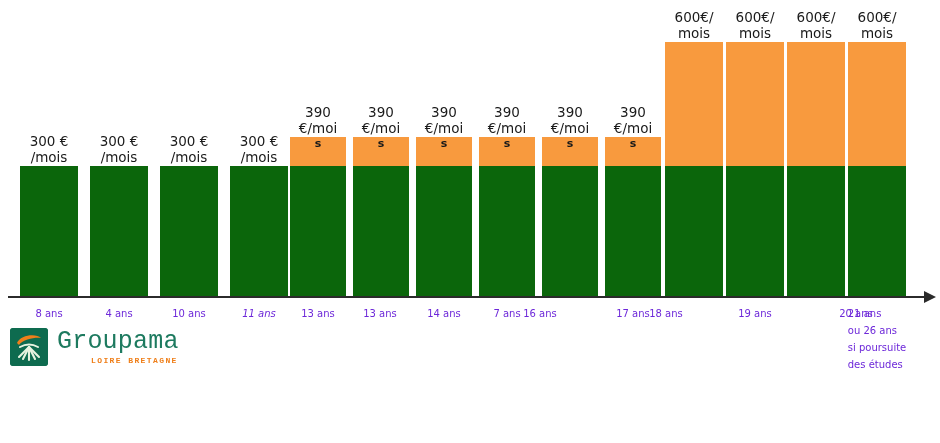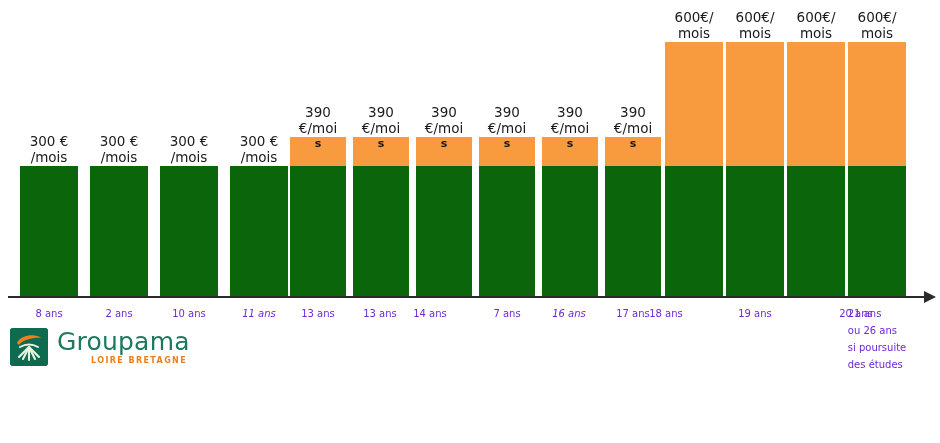--- a/index.html
+++ b/index.html
@@ -91,20 +91,21 @@
   }
 
   
   #logo {
     position: absolute;
     left: 10px;
     top: 328px;
     display: flex;
     align-items: center;
     gap: 9px;
+    font-family: Liberation Mono, monospace;
   }
   #logo-mark {
     width: 38px;
     height: 38px;
     border-radius: 3px;
     background: #0e6b4f;
     position: relative;
     overflow: hidden;
     flex: 0 0 auto;
   }
@@ -248,28 +249,28 @@
         <div>600€/</div>
         <div>mois</div>
       </div>
     </div>
 
   <div id="axis-line"></div>
   <div id="axis-arrow"></div>
 
   <div id="ticks">
       <div class="tick-label" style="left: 49px;">8 ans</div>
-      <div class="tick-label" style="left: 119px;">2 ans</div>
+      <div class="tick-label" style="left: 119px;">4 ans</div>
       <div class="tick-label" style="left: 189px;">10 ans</div>
       <div class="tick-label" style="left: 259px; font-style: italic;">11 ans</div>
       <div class="tick-label" style="left: 318px;">13 ans</div>
       <div class="tick-label" style="left: 380px;">13 ans</div>
-      <div class="tick-label" style="left: 430px;">14 ans</div>
+      <div class="tick-label" style="left: 444px;">14 ans</div>
       <div class="tick-label" style="left: 507px;">7 ans</div>
-      <div class="tick-label" style="left: 569px; font-style: italic;">16 ans</div>
+      <div class="tick-label" style="left: 540px;">16 ans</div>
       <div class="tick-label" style="left: 633px;">17 ans</div>
       <div class="tick-label" style="left: 666px;">18 ans</div>
       <div class="tick-label" style="left: 755px;">19 ans</div>
       <div class="tick-label" style="left: 856px;">20 ans</div>
       <div class="tick-label" style="left: 877px;">21 ans
 ou 26 ans
 si poursuite
 des études</div>
     </div>
 

